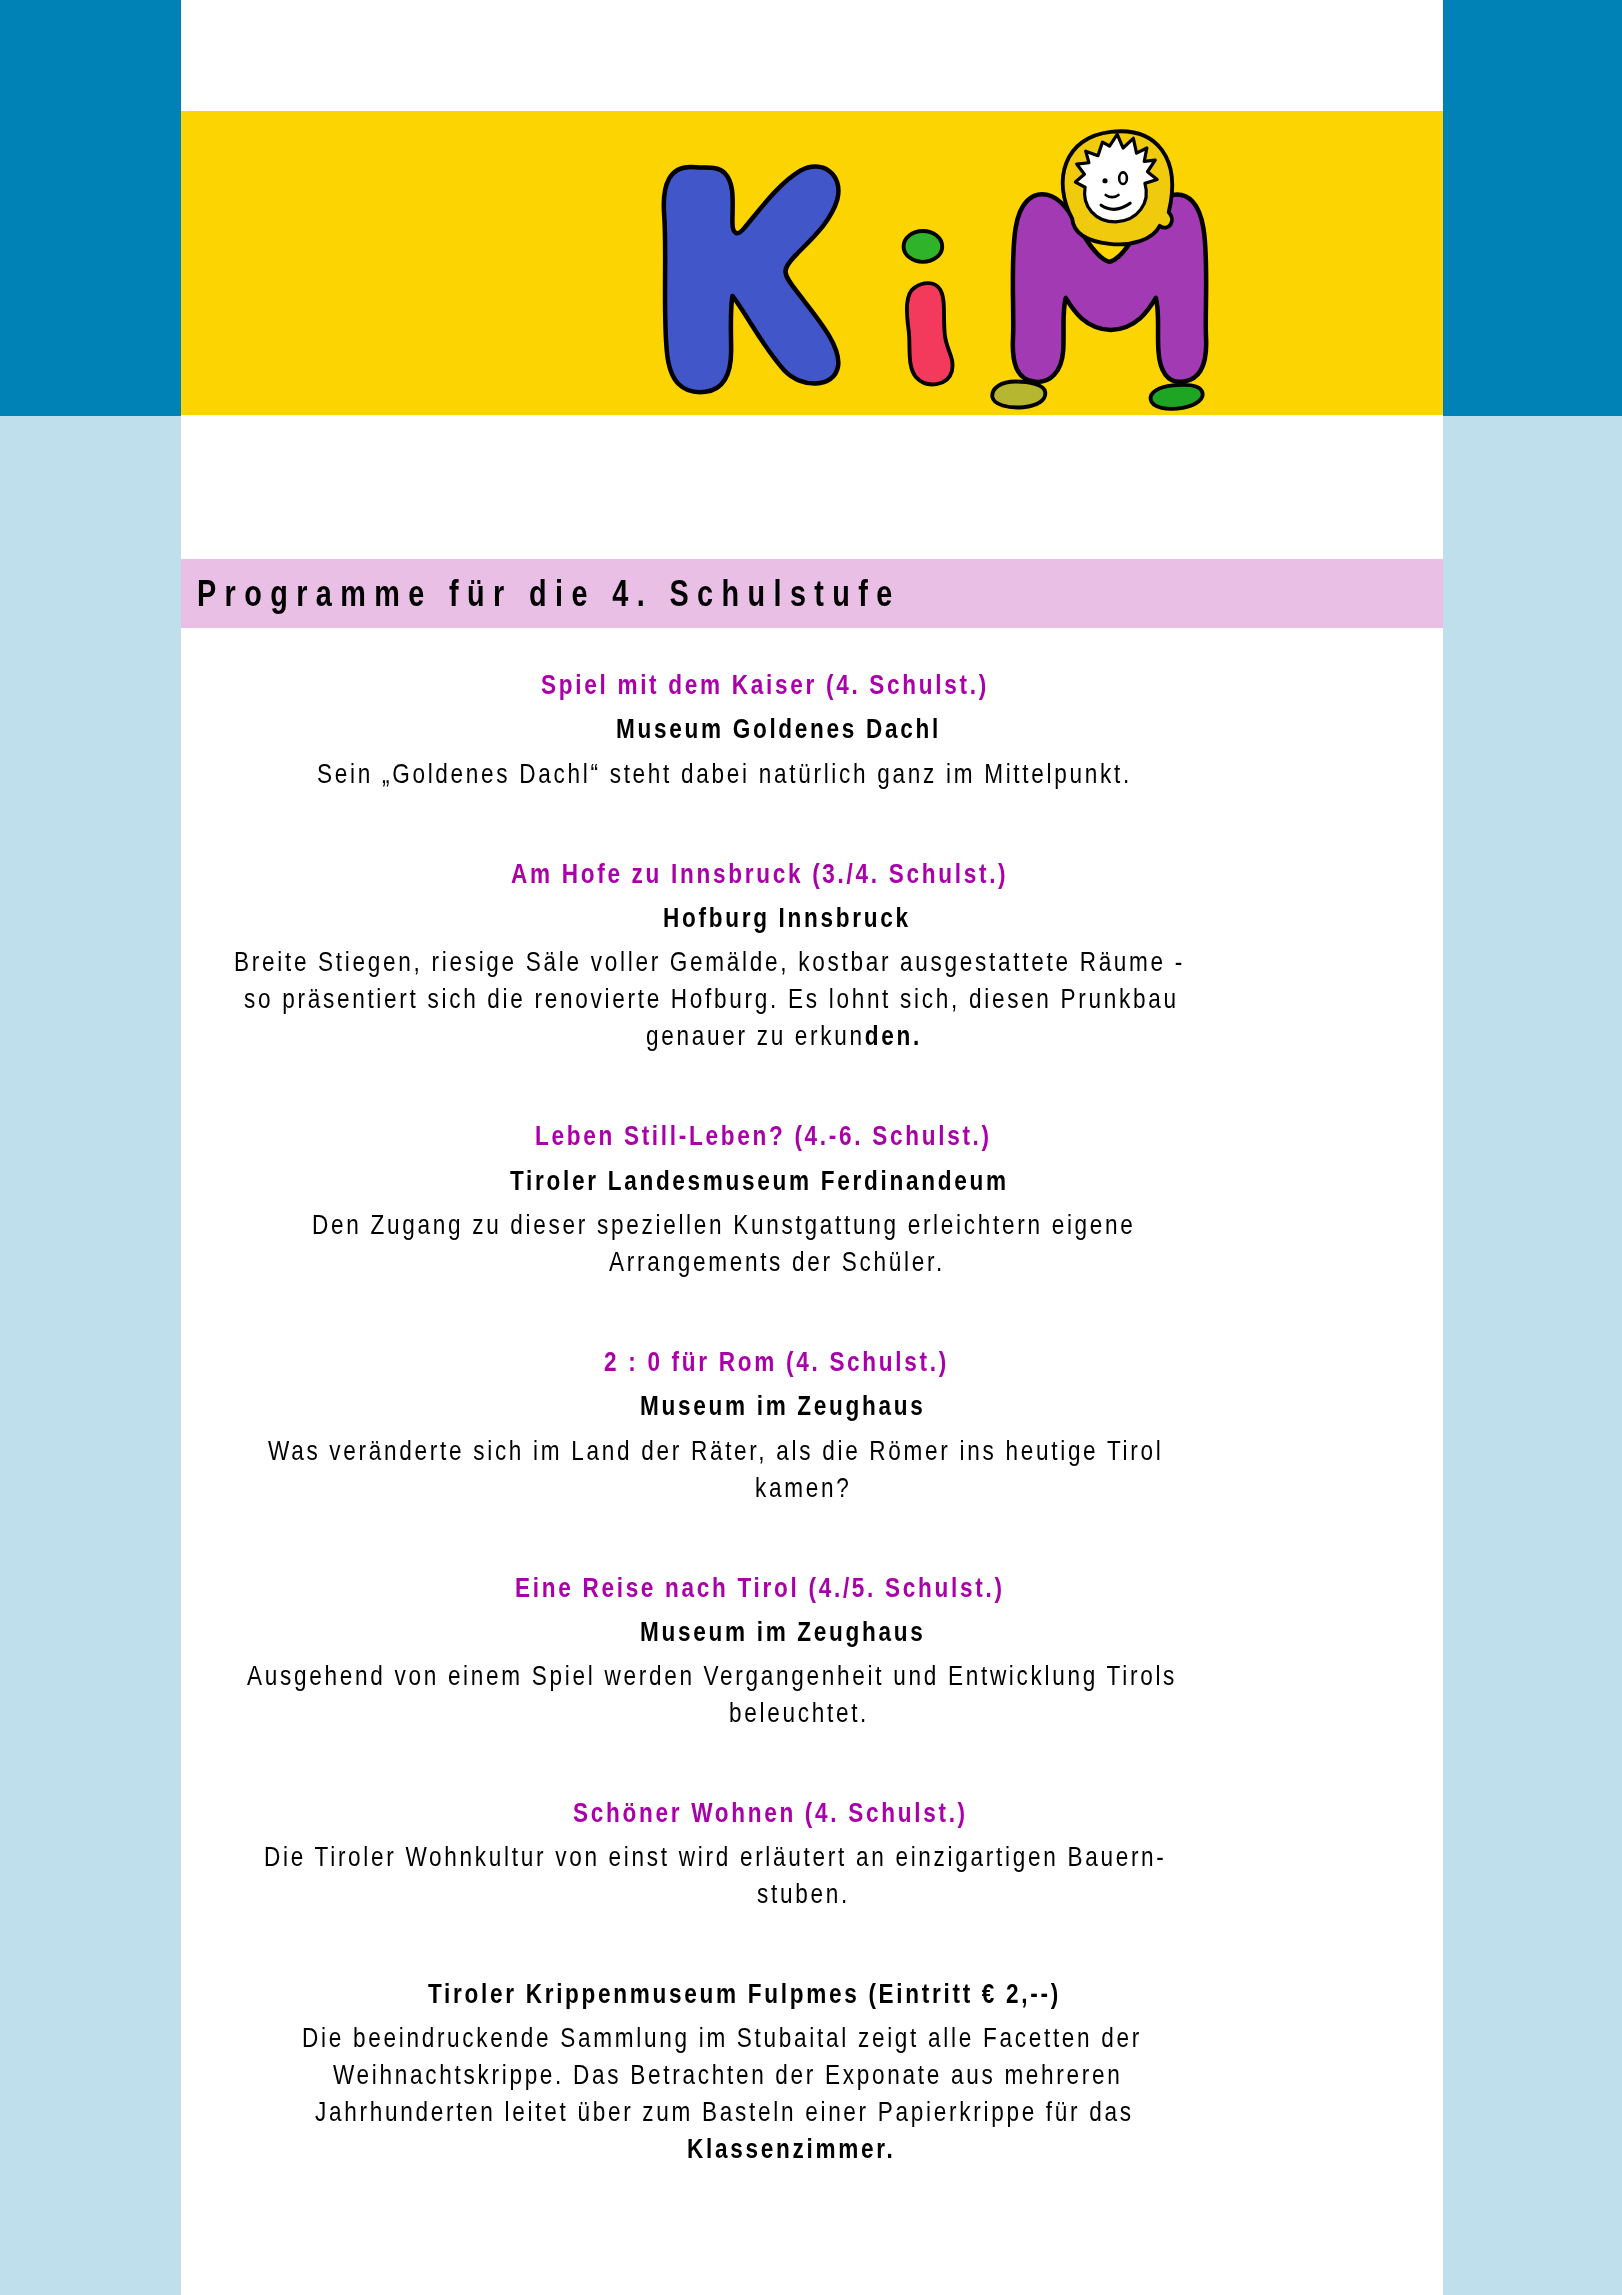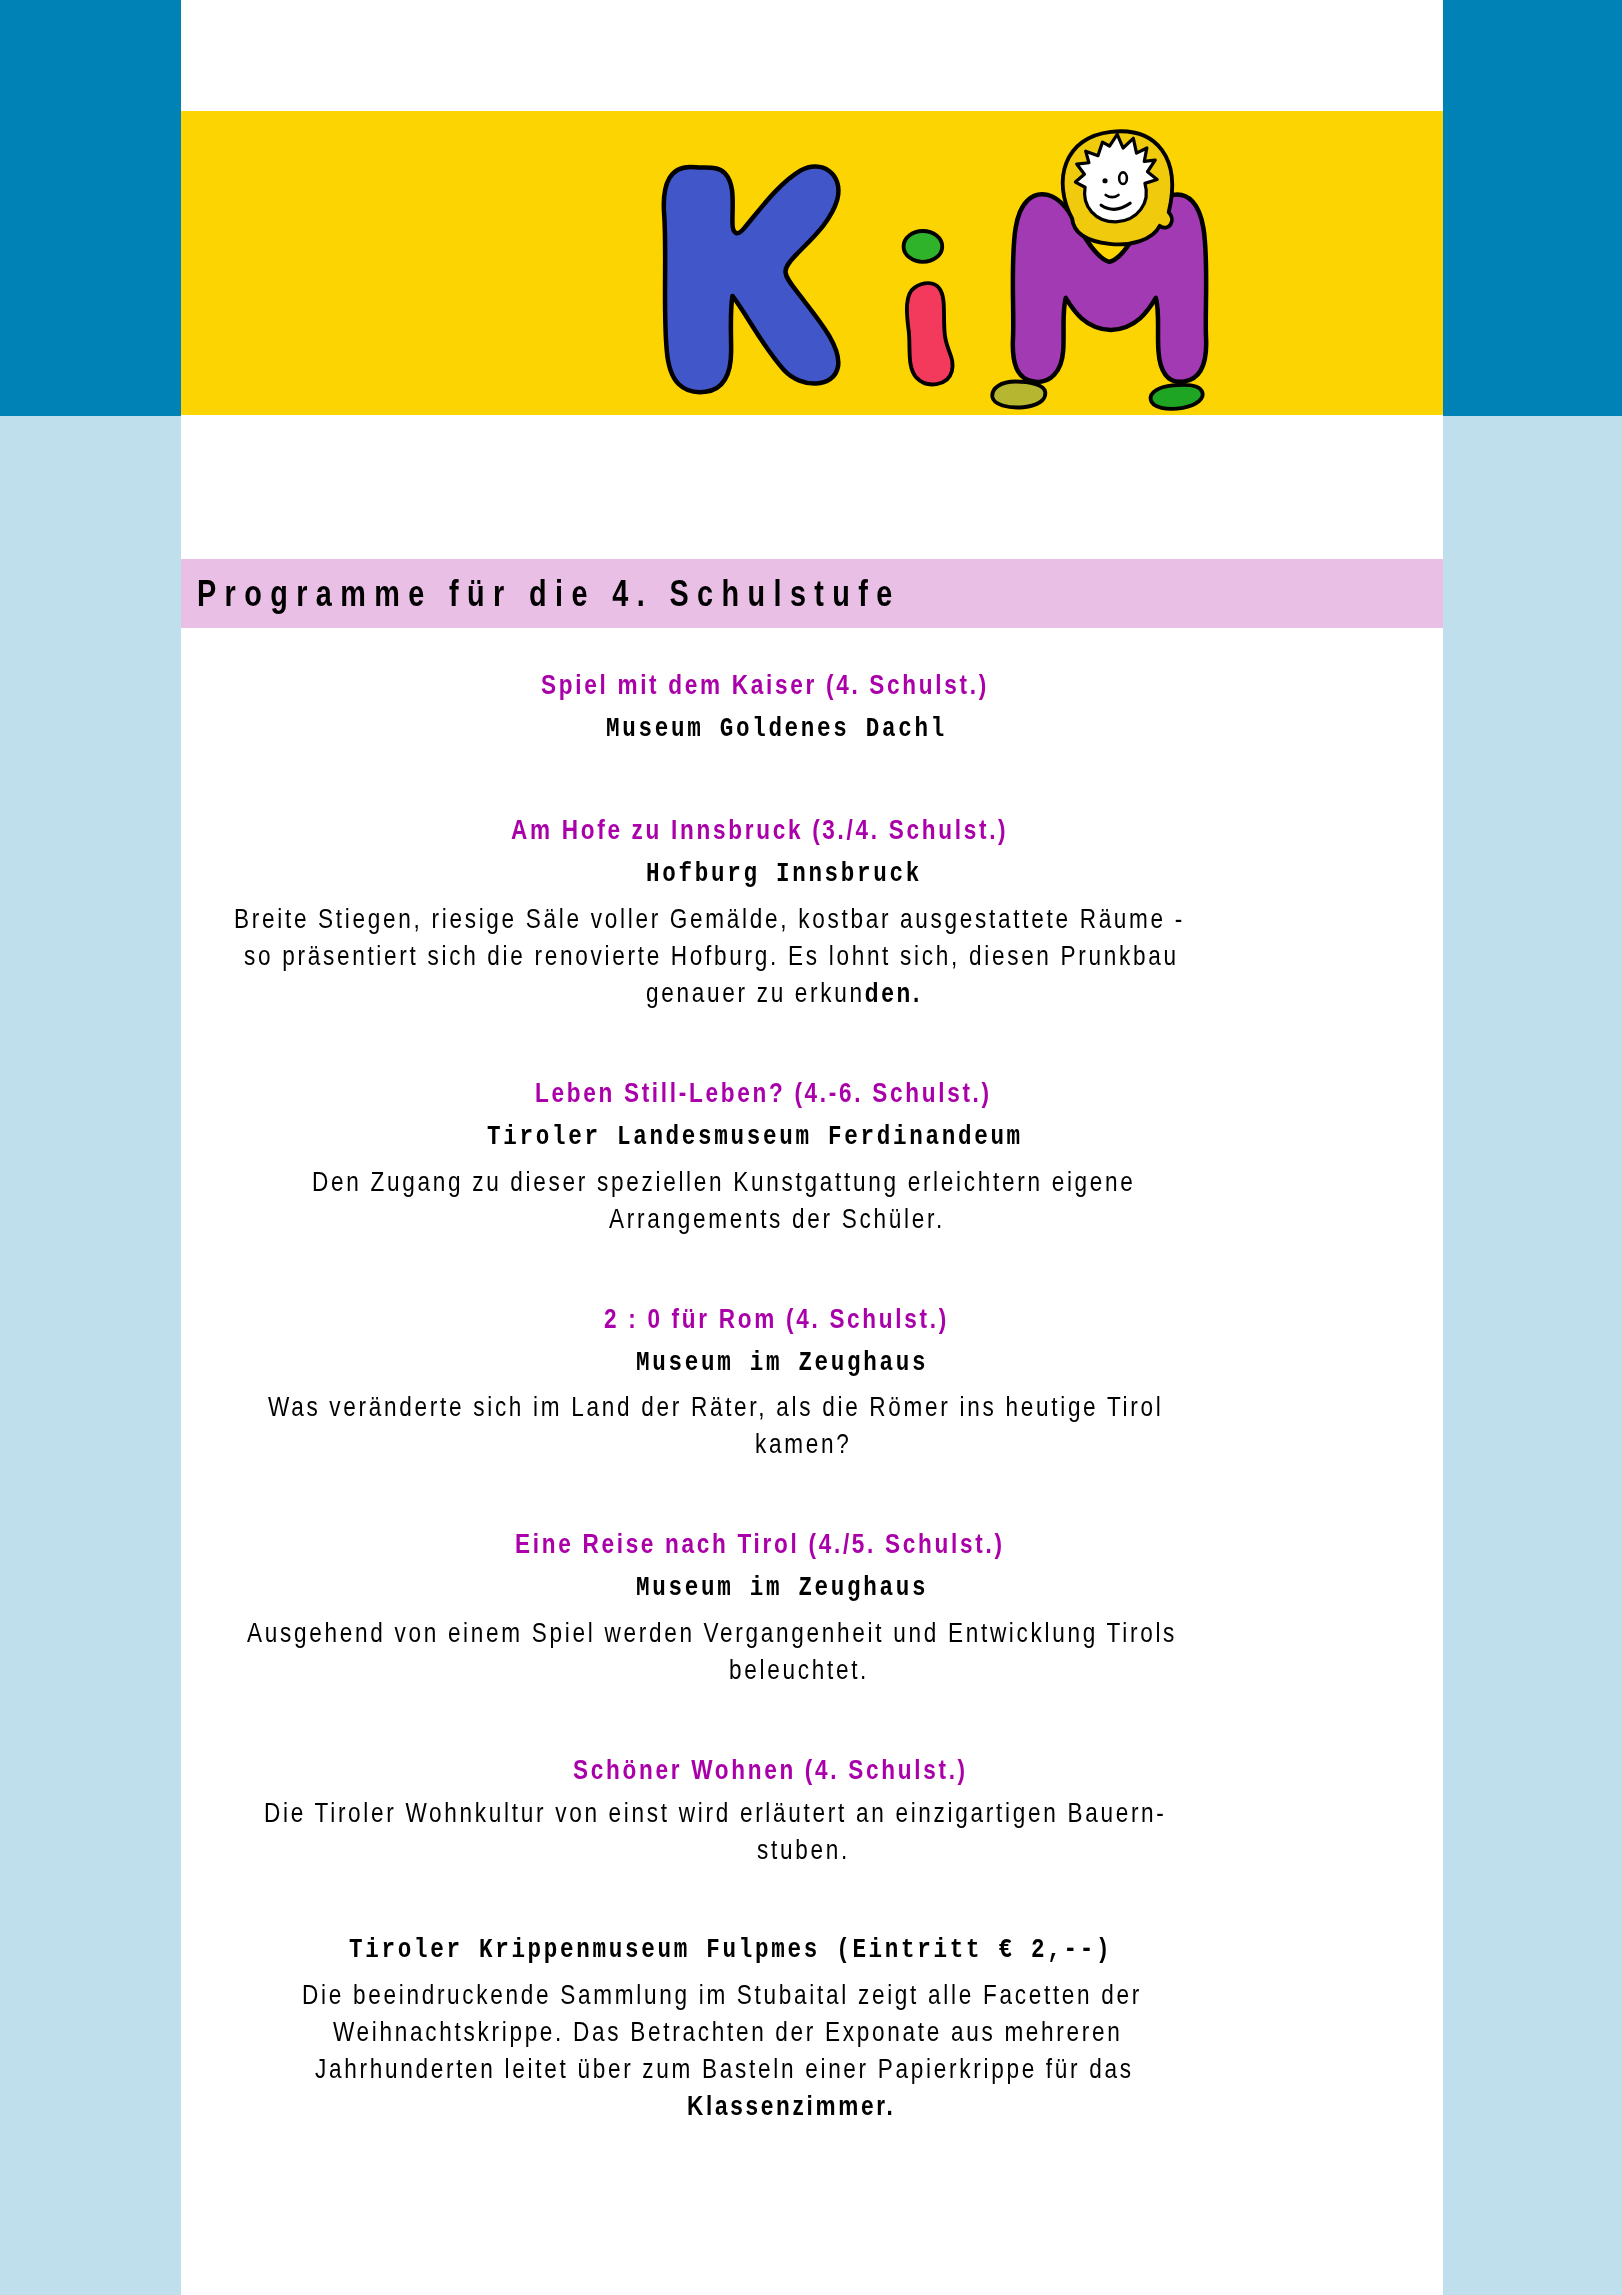--- a/index.html
+++ b/index.html
@@ -25,21 +25,21 @@
     display:flex;align-items:center;padding-left:16px;box-sizing:border-box;
   }
   .title-text{
     font-size:36px;font-weight:bold;letter-spacing:10.5px;white-space:nowrap;
     display:inline-block;transform:scaleX(0.80);transform-origin:0 50%;
   }
 
   .sections{padding:37px 26px 0 30px;text-align:center;}
   .sec{margin-bottom:62px;}
   .sec-h{font-size:27.5px;font-weight:bold;color:#aa00aa;line-height:39px;margin:0 0 5.2px 0;}
-  .sec-sub{font-size:27.5px;font-weight:bold;color:#000;line-height:39px;margin:0 0 6.5px 0;font-family:Liberation Mono, monospace;}
+  .sec-sub{font-size:27.5px;font-weight:bold;color:#000;line-height:39px;margin:0 0 6.5px 0;}
   .body-line{font-size:27.5px;line-height:37px;}
   .cx{display:inline-block;transform:scaleX(0.82);transform-origin:0 50%;
       white-space:nowrap;letter-spacing:3.3px;}
   .b{font-weight:bold;}
 </style>
 </head>
 <body>
 
 <div class="band band-left"></div>
 <div class="band band-right"></div>
@@ -99,20 +99,21 @@
 
   <div class="title-bar">
     <span class="title-text">Programme für die 4. Schulstufe</span>
   </div>
 
   <div class="sections">
 
     <div class="sec">
       <div class="sec-h"><span class="cx">Spiel mit dem Kaiser (4. Schulst.)</span></div>
       <div class="sec-sub"><span class="cx">Museum Goldenes Dachl</span></div>
+      <div class="body-line"><span class="cx"><span>Sein „Goldenes Dachl“ steht dabei natürlich ganz im Mittelpunkt.</span></span></div>
     </div>
 
     <div class="sec">
       <div class="sec-h"><span class="cx">Am Hofe zu Innsbruck (3./4. Schulst.)</span></div>
       <div class="sec-sub"><span class="cx">Hofburg Innsbruck</span></div>
       <div class="body-line"><span class="cx"><span>Breite Stiegen, riesige Säle voller Gemälde, kostbar ausgestattete Räume -</span></span></div>
       <div class="body-line"><span class="cx"><span>so präsentiert sich die renovierte Hofburg. Es lohnt sich, diesen Prunkbau</span></span></div>
       <div class="body-line"><span class="cx"><span>genauer zu erkun</span><span class="b">den.</span></span></div>
     </div>
 

